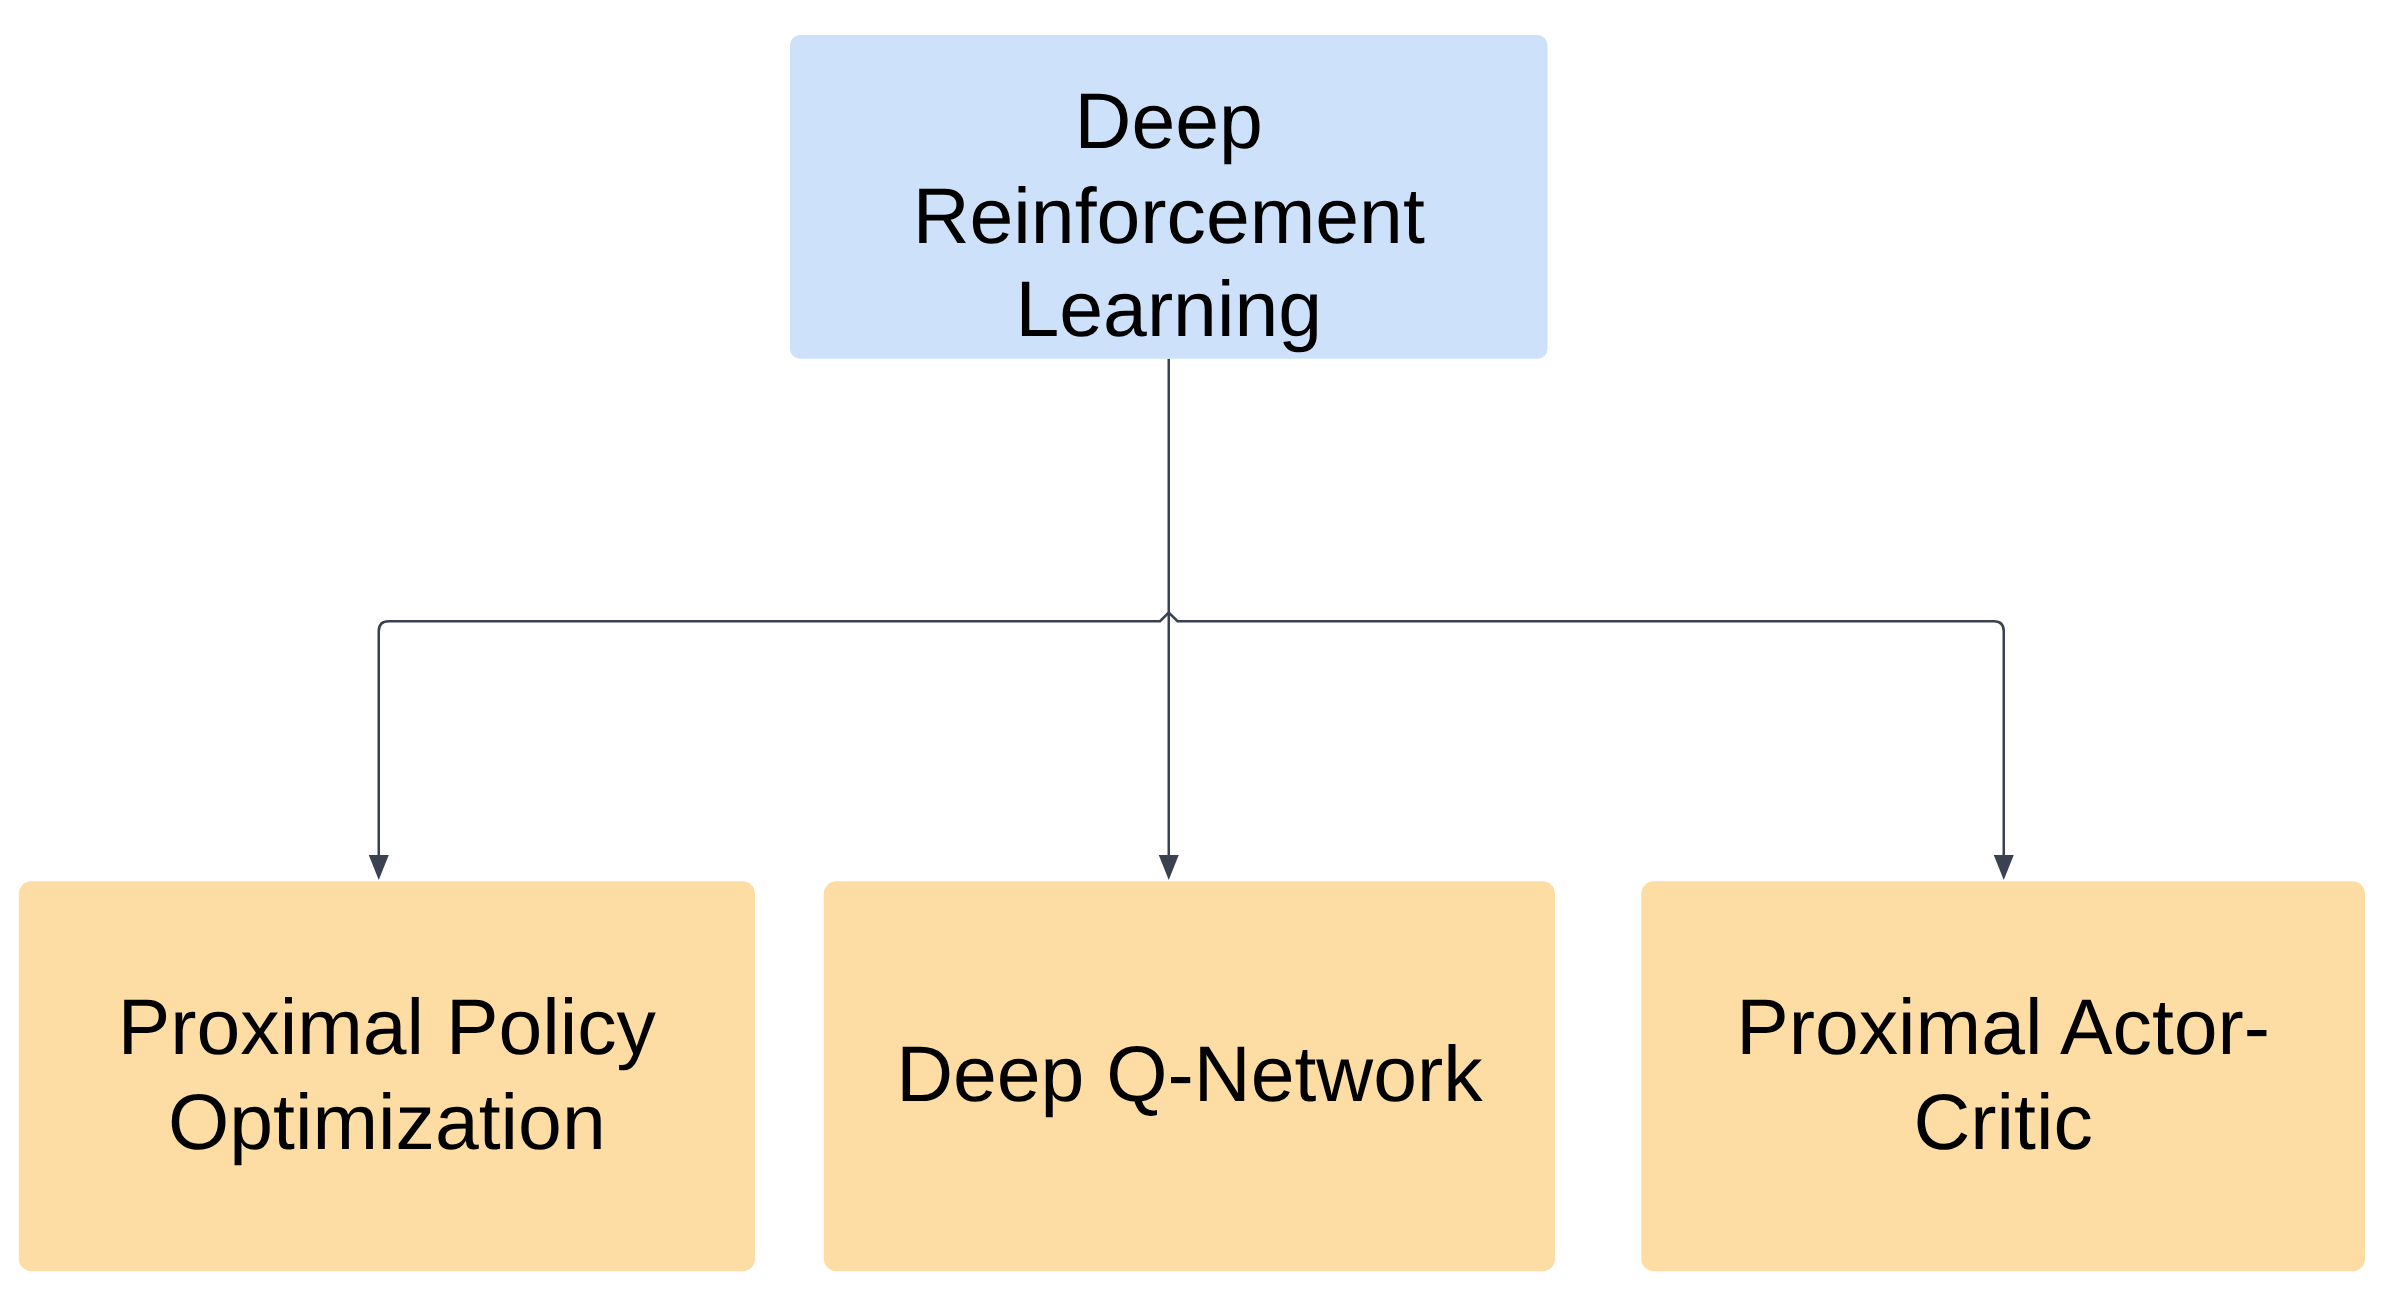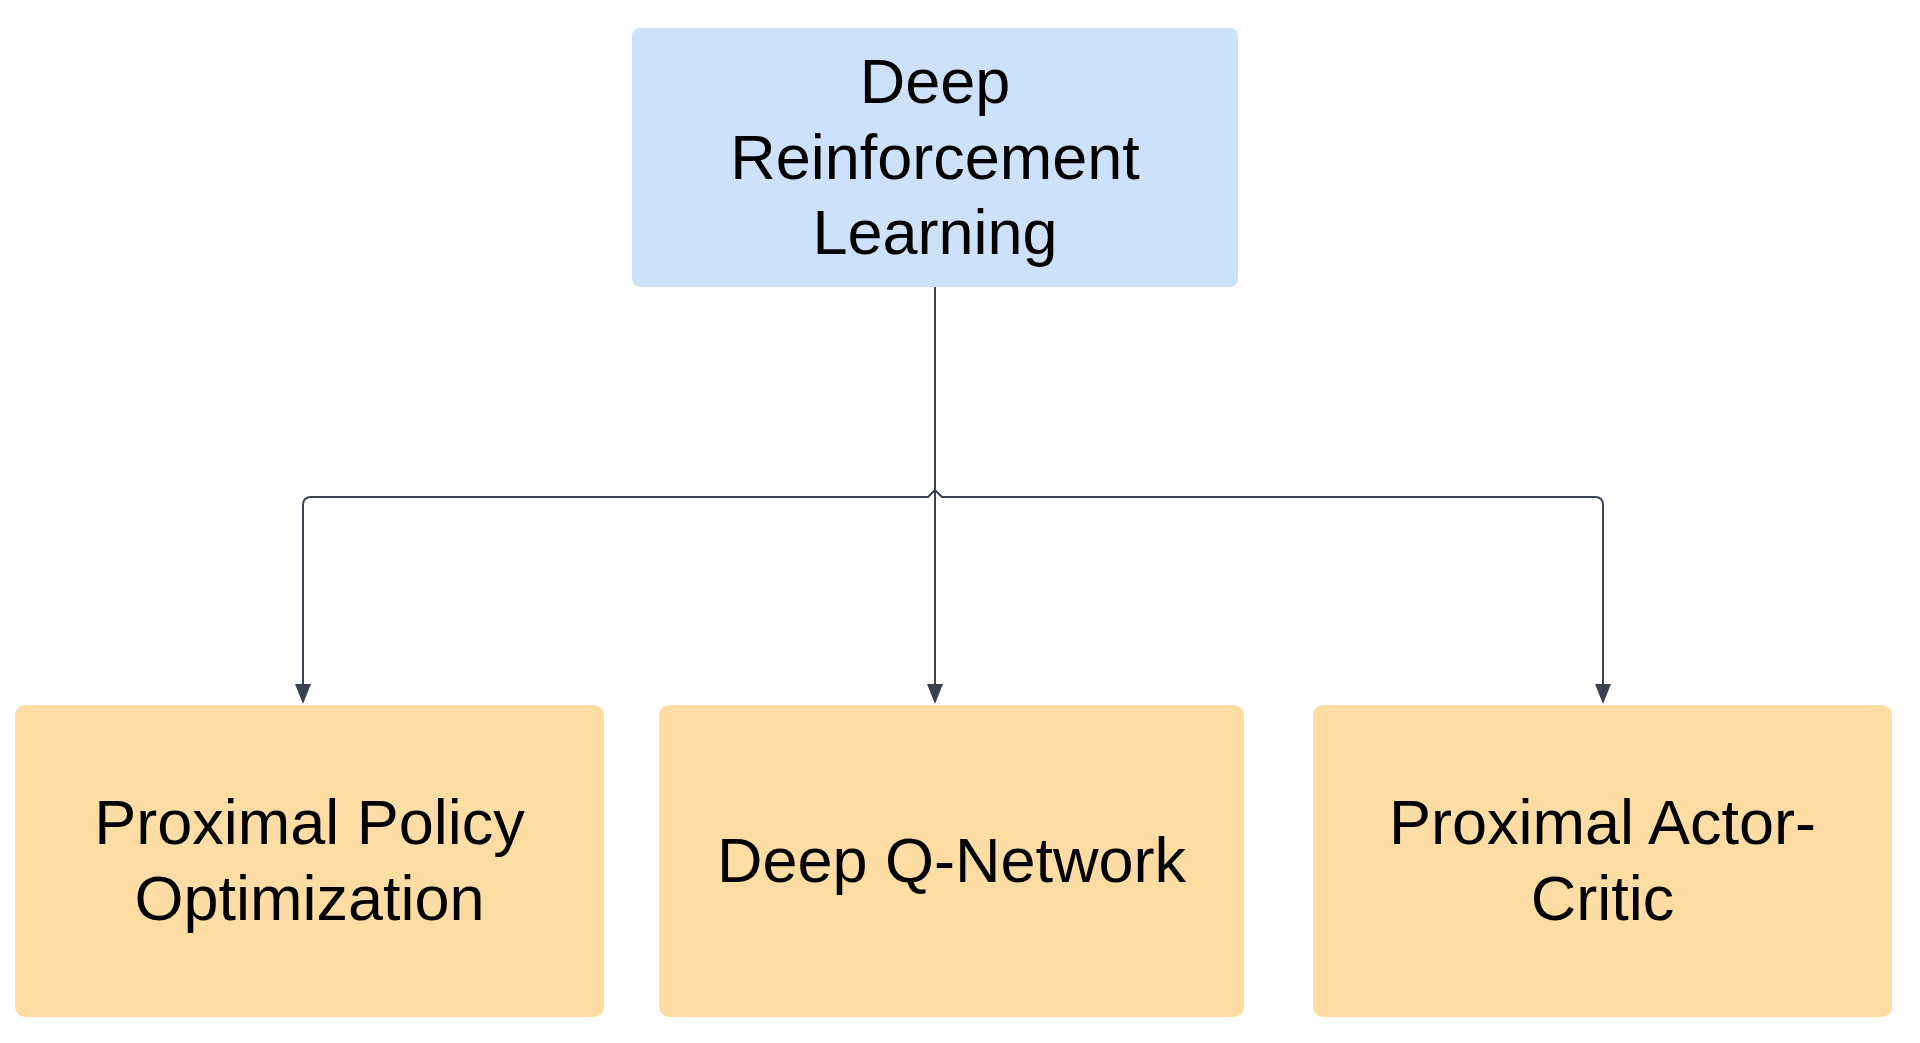--- a/index.html
+++ b/index.html
@@ -40,20 +40,21 @@
     color: var(--text);
   }
   .node-parent {
     left: 632px;
     top: 28px;
     width: 606px;
     height: 259px;
     border-radius: 8px;
     background: var(--parent_fill);
     padding: 0 22px;
+    align-items: flex-end;
   }
   .node-child {
     top: 705px;
     height: 312px;
     border-radius: 10px;
     background: var(--child_fill);
   }
   .node-child-1 { left: 15px;   width: 589px; padding: 0 40px; }
   .node-child-2 { left: 659px;  width: 585px; padding: 0 35px; }
   .node-child-3 { left: 1313px; width: 579px; padding: 0 40px; }

